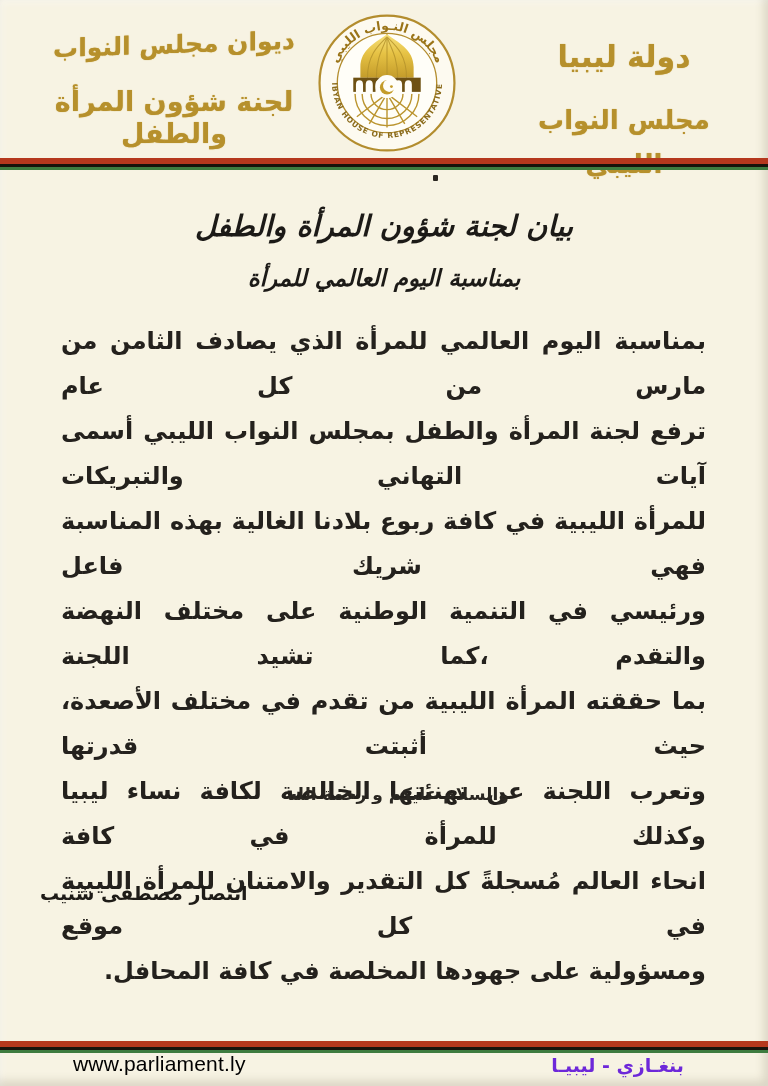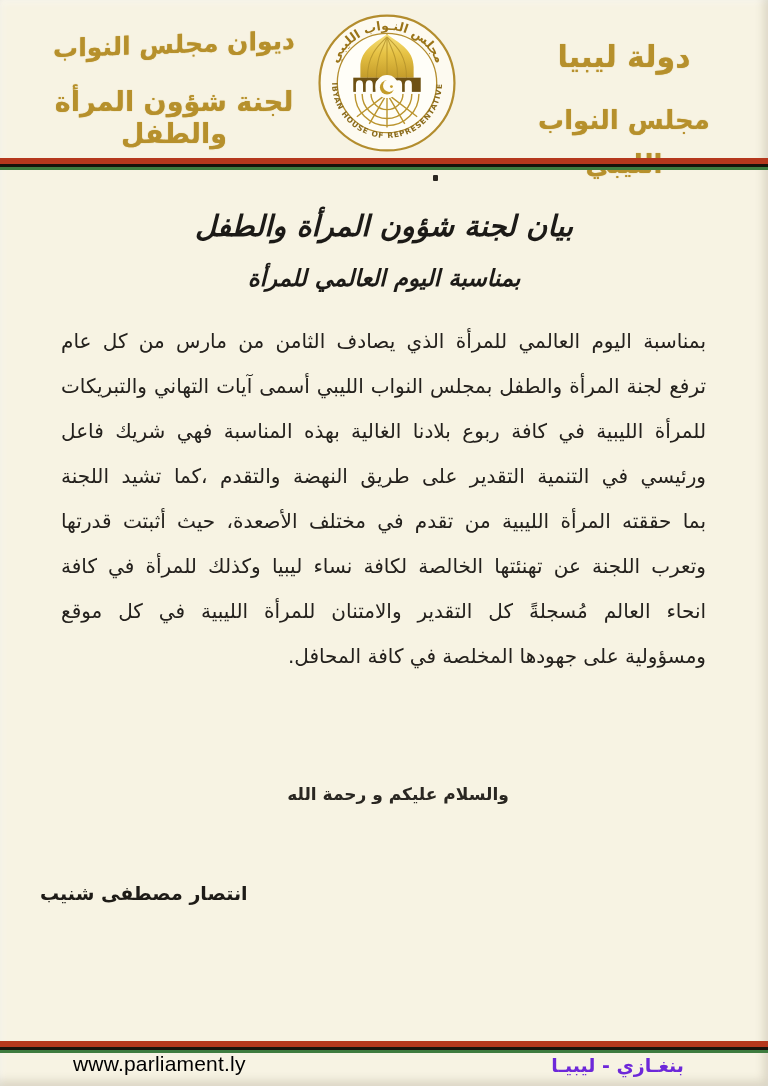--- a/index.html
+++ b/index.html
@@ -31,21 +31,21 @@
   .stripe-header{top:158px;}
   .stripe-footer{top:1041px;}
   .speck{position:absolute;left:433px;top:175px;width:5px;height:6px;background:#2a2620;border-radius:1px;}
   
   .title-block{position:absolute;left:0;top:207px;width:768px;text-align:center;
                direction:rtl;color:#1c1a17;font-style:italic;}
   .title-main{font-size:29px;font-weight:bold;line-height:38px;}
   .title-sub{font-size:23px;font-weight:bold;line-height:30px;margin-top:18px;}
   
   .body-block{position:absolute;right:62px;top:319px;width:645px;direction:rtl;
-              color:#24211d;font-size:20px;font-weight:normal;}
+              color:#24211d;font-size:24px;font-weight:bold;}
   .bline{line-height:45px;text-align:justify;text-align-last:justify;text-justify:inter-word;}
   .bline.end{text-align:right;text-align-last:right;}
   
   .closing{position:absolute;left:0;top:784px;width:768px;text-align:center;
            direction:rtl;font-size:17px;font-weight:bold;color:#2a2722;transform:translateX(14px);}
   
   .signature{position:absolute;left:40px;top:877px;width:320px;text-align:left;
              direction:rtl;color:#1e1b17;font-weight:bold;}
   .sig-name{font-size:19px;line-height:32px;}
   .sig-title{font-size:19px;line-height:32px;}
@@ -136,21 +136,21 @@
 
   <div class="title-block">
     <div class="title-main">بيان لجنة شؤون المرأة والطفل</div>
     <div class="title-sub">بمناسبة اليوم العالمي للمرأة</div>
   </div>
 
   <div class="body-block">
     <div class="bline">بمناسبة اليوم العالمي للمرأة الذي يصادف الثامن من مارس من كل عام</div>
     <div class="bline">ترفع لجنة المرأة والطفل بمجلس النواب الليبي أسمى آيات التهاني والتبريكات</div>
     <div class="bline">للمرأة الليبية في كافة ربوع بلادنا الغالية بهذه المناسبة فهي شريك فاعل</div>
-    <div class="bline">ورئيسي في التنمية التقدير على طريق النهضة والتقدم ،كما تشيد اللجنة</div>
+    <div class="bline">ورئيسي في التنمية الوطنية على مختلف النهضة والتقدم ،كما تشيد اللجنة</div>
     <div class="bline">بما حققته المرأة الليبية من تقدم في مختلف الأصعدة، حيث أثبتت قدرتها</div>
     <div class="bline">وتعرب اللجنة عن تهنئتها الخالصة لكافة نساء ليبيا وكذلك للمرأة في كافة</div>
     <div class="bline">انحاء العالم مُسجلةً كل التقدير والامتنان للمرأة الليبية في كل موقع</div>
     <div class="bline end">ومسؤولية على جهودها المخلصة في كافة المحافل.</div>
   </div>
 
   <div class="closing">والسلام عليكم و رحمة الله</div>
 
   <div class="signature">
     <div class="sig-name">انتصار مصطفى شنيب</div>

